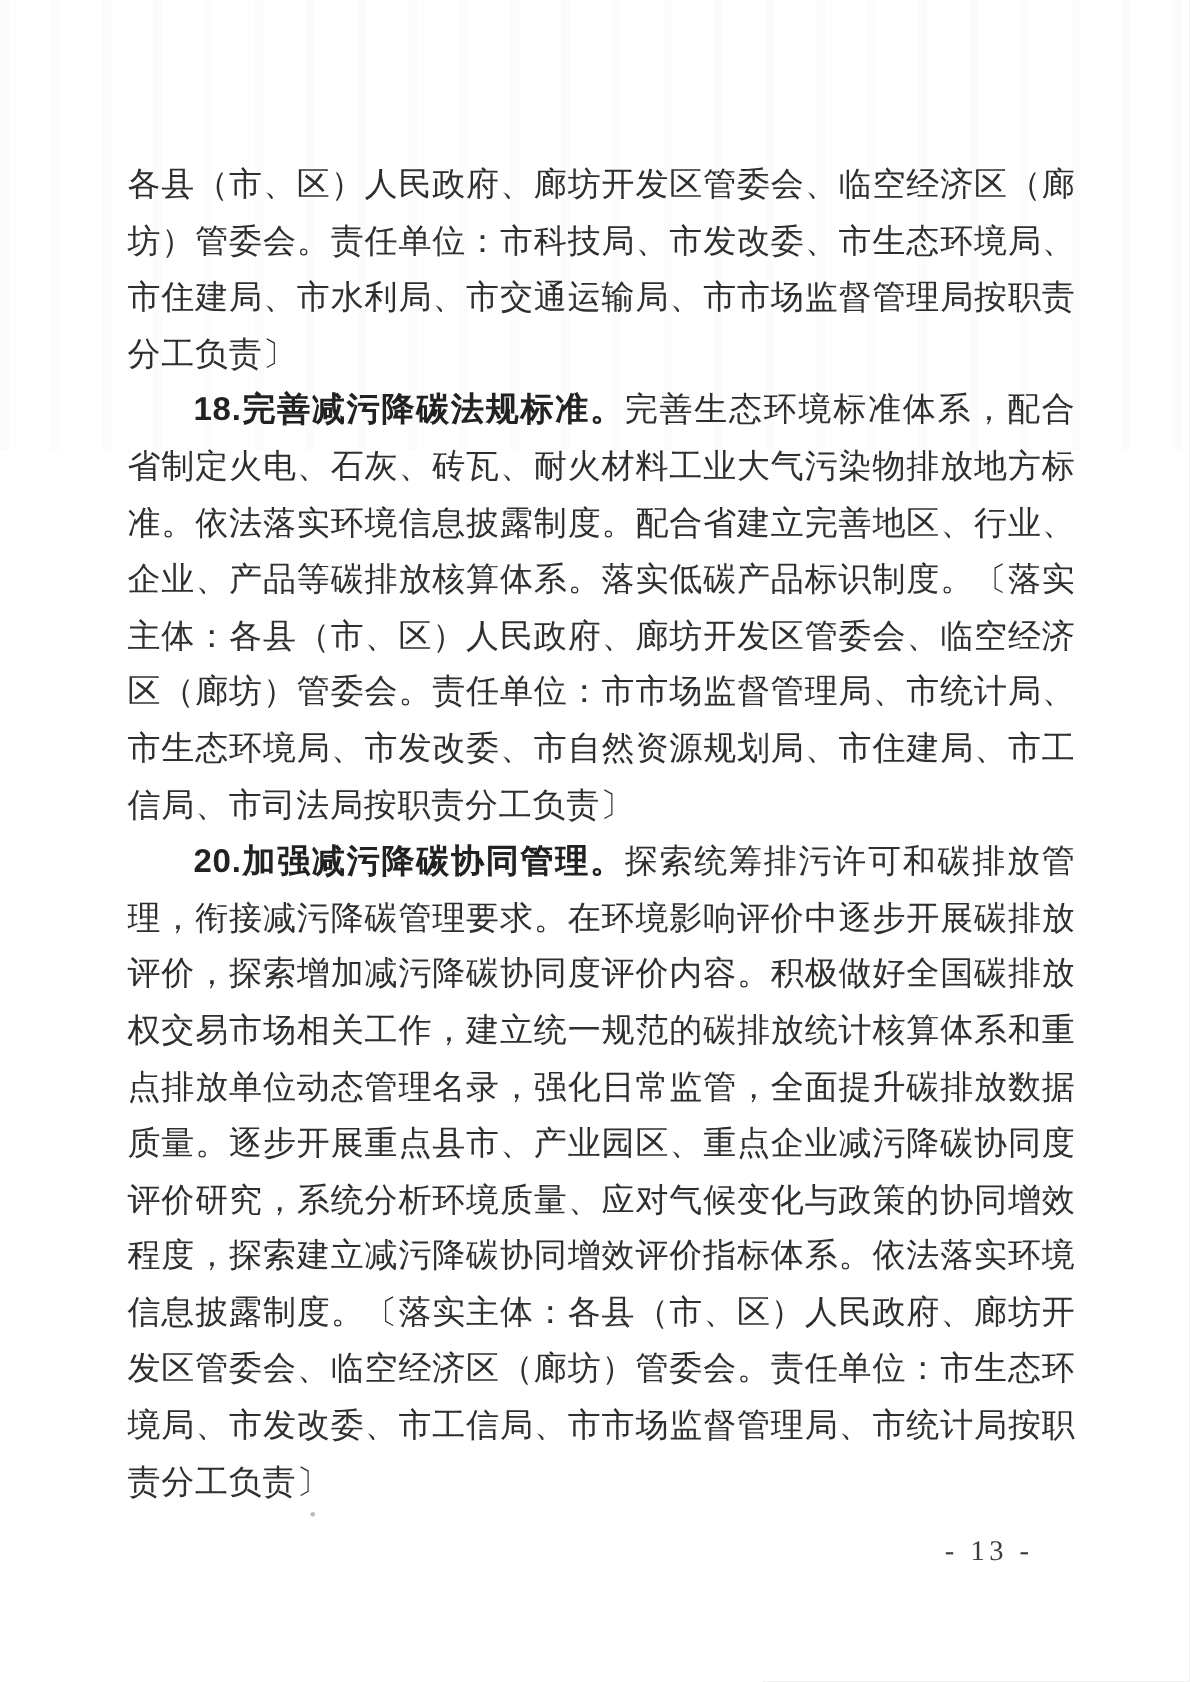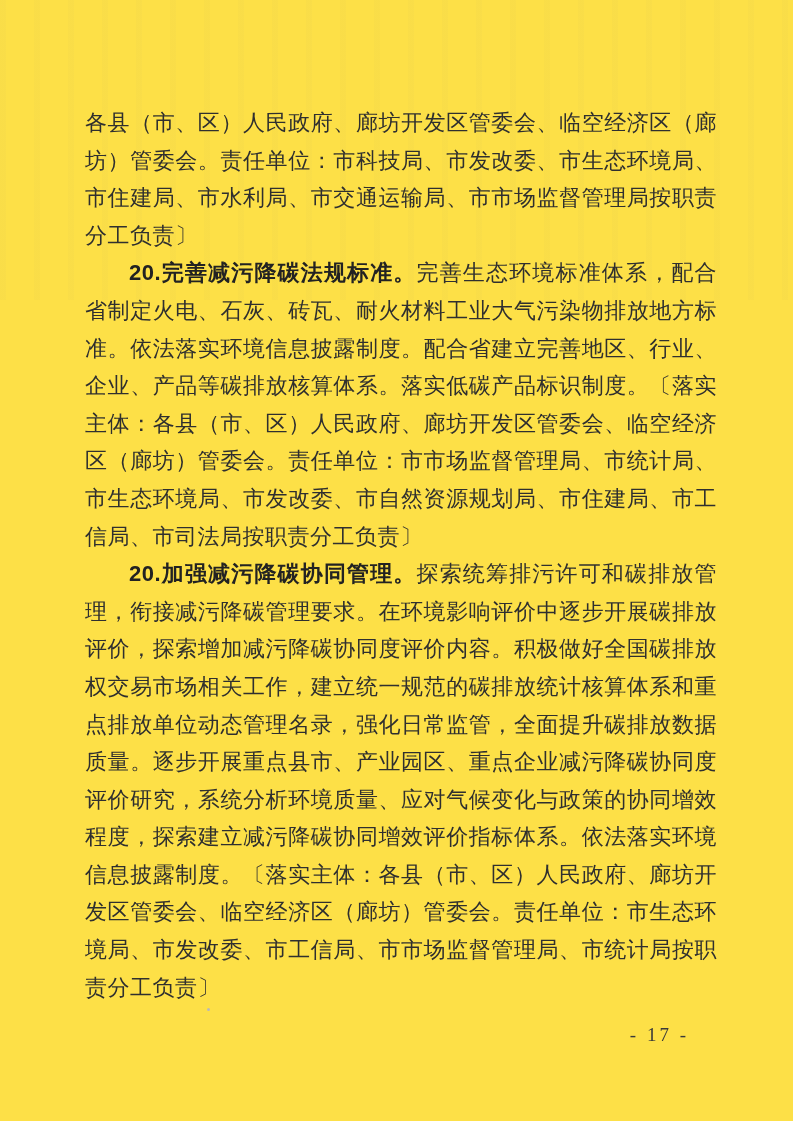--- a/index.html
+++ b/index.html
@@ -5,21 +5,21 @@
   html, body {
     margin: 0;
     padding: 0;
     background: #e8e8e8;
   }
   .page {
     position: relative;
     width: 793px;
     height: 1121px;
     margin: 0 auto;
-    background: #fde047;
+    background: #ffffff;
     overflow: hidden;
     font-family: "Liberation Serif", "DejaVu Serif", serif;
     color: #2f2f2f;
   }
   
   .scan-artifacts {
     position: absolute;
     top: 0; left: 0; right: 0;
     height: 300px;
     background: repeating-linear-gradient(
@@ -101,22 +101,22 @@
 </style>
 </head>
 <body>
 
 <div class="page">
 
   <div class="scan-artifacts"></div>
 
   <main class="doc-body" id="doc-body">
       <p class="para"><span class="run">各县（市、区）人民政府、廊坊开发区管委会、临空经济区（廊坊）管委会。责任单位：市科技局、市发改委、市生态环境局、市住建局、市水利局、市交通运输局、市市场监督管理局按职责分工负责〕</span></p>
-      <p class="para indent"><span class="run bold">20.完善减污降碳法规标准。</span><span class="run">完善生态环境标准体系，配合省制定火电、石灰、砖瓦、耐火材料工业大气污染物排放地方标准。依法落实环境信息披露制度。配合省建立完善地区、行业、企业、产品等碳排放核算体系。落实低碳产品标识制度。〔落实主体：各县（市、区）人民政府、廊坊开发区管委会、临空经济区（廊坊）管委会。责任单位：市市场监督管理局、市统计局、市生态环境局、市发改委、市自然资源规划局、市住建局、市工信局、市司法局按职责分工负责〕</span></p>
+      <p class="para indent"><span class="run bold">18.完善减污降碳法规标准。</span><span class="run">完善生态环境标准体系，配合省制定火电、石灰、砖瓦、耐火材料工业大气污染物排放地方标准。依法落实环境信息披露制度。配合省建立完善地区、行业、企业、产品等碳排放核算体系。落实低碳产品标识制度。〔落实主体：各县（市、区）人民政府、廊坊开发区管委会、临空经济区（廊坊）管委会。责任单位：市市场监督管理局、市统计局、市生态环境局、市发改委、市自然资源规划局、市住建局、市工信局、市司法局按职责分工负责〕</span></p>
       <p class="para indent"><span class="run bold">20.加强减污降碳协同管理。</span><span class="run">探索统筹排污许可和碳排放管理，衔接减污降碳管理要求。在环境影响评价中逐步开展碳排放评价，探索增加减污降碳协同度评价内容。积极做好全国碳排放权交易市场相关工作，建立统一规范的碳排放统计核算体系和重点排放单位动态管理名录，强化日常监管，全面提升碳排放数据质量。逐步开展重点县市、产业园区、重点企业减污降碳协同度评价研究，系统分析环境质量、应对气候变化与政策的协同增效程度，探索建立减污降碳协同增效评价指标体系。依法落实环境信息披露制度。〔落实主体：各县（市、区）人民政府、廊坊开发区管委会、临空经济区（廊坊）管委会。责任单位：市生态环境局、市发改委、市工信局、市市场监督管理局、市统计局按职责分工负责〕</span></p>
     </main>
 
   <div class="scan-speck"></div>
 
-  <div class="page-number">- 17 -</div>
+  <div class="page-number">- 13 -</div>
 
 
 </div>
 
 </body></html>

